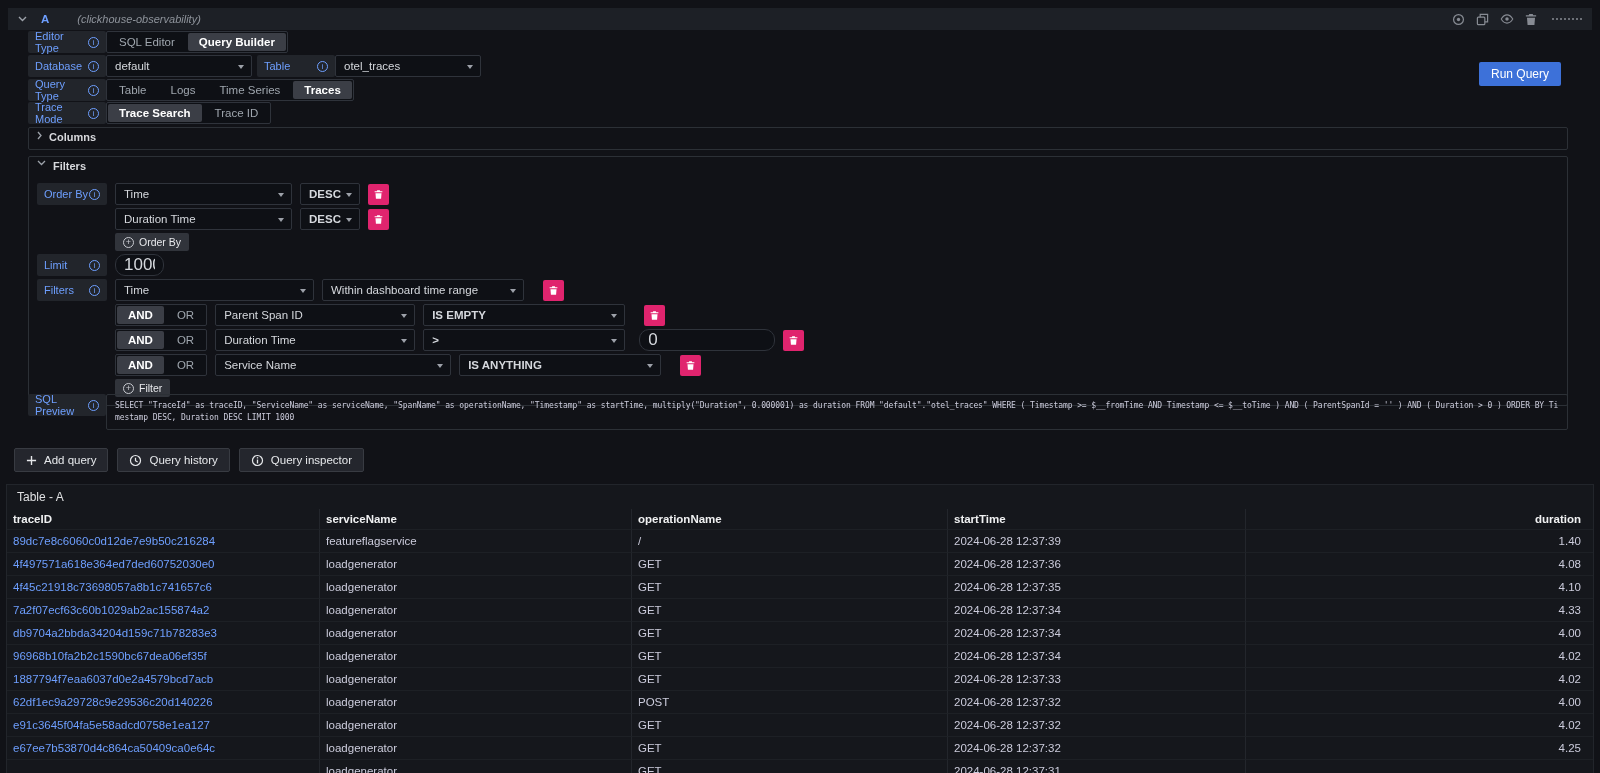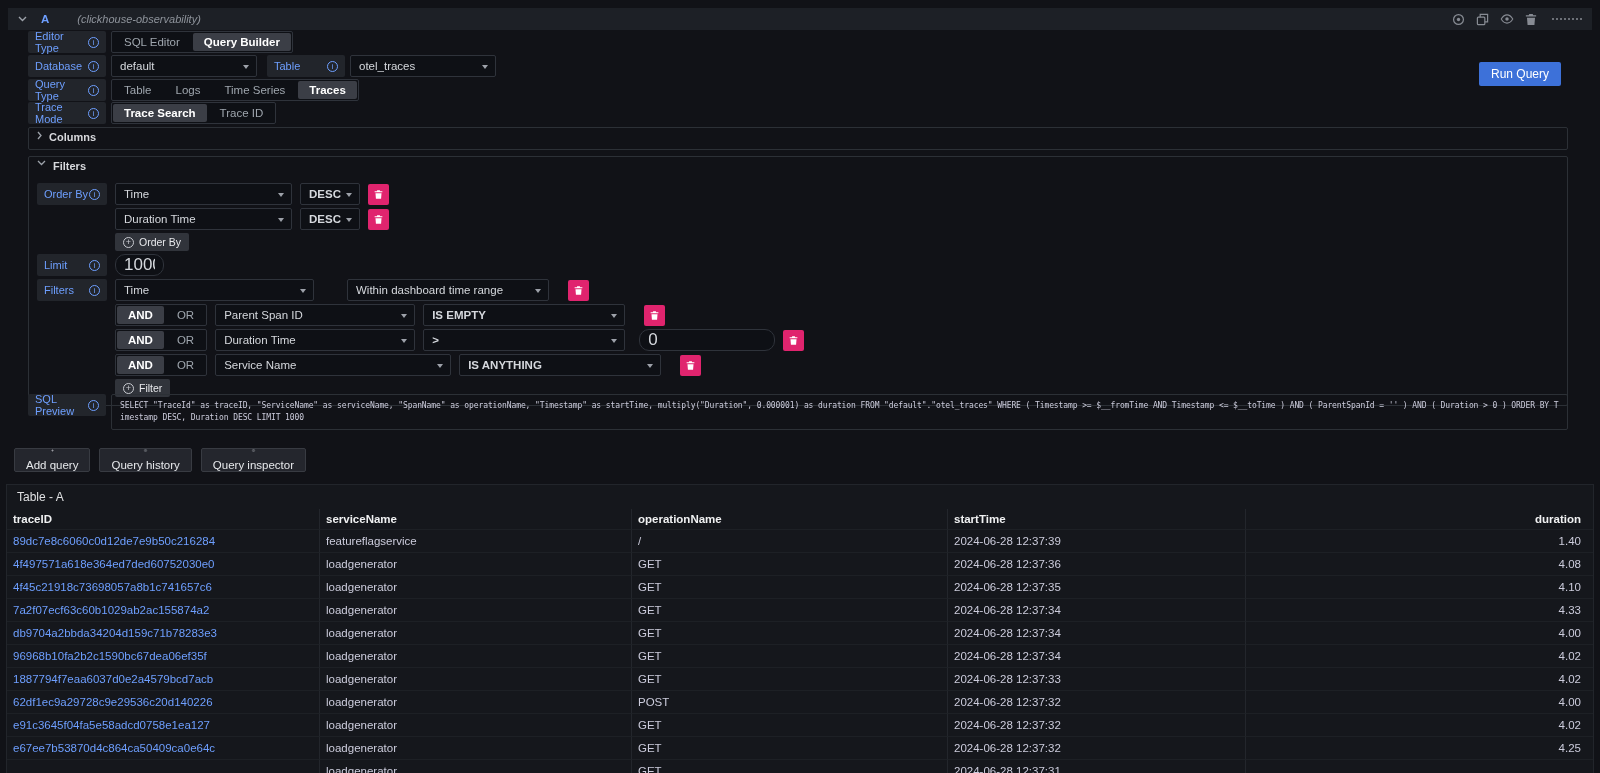--- a/index.html
+++ b/index.html
@@ -16,21 +16,21 @@
   }
   .qheader .chev { color:#9da2aa; display:flex; align-items:center; }
   .refid { color:#6e9fff; font-size:11.5px; font-weight:700; margin-left:4px; }
   .dsname { color:#8e939b; font-size:11px; font-style:italic; margin-left:18px; }
   .hdr-icons { margin-left:auto; display:flex; align-items:center; gap:11px; color:#878b93; }
   .hdr-icons .hicon { display:flex; align-items:center; cursor:pointer; }
   .grip { display:grid; grid-template-columns:repeat(2,3px); grid-gap:2px; margin-left:4px; }
   .grip i { width:2px; height:2px; background:#878b93; border-radius:50%; }
 
   
-  .abs-row { position:absolute; left:28px; right:32px; display:flex; align-items:center; gap:5px; }
+  .abs-row { position:absolute; left:28px; right:32px; display:flex; align-items:center; }
   .flabel {
     height:22px; background:#22252b; color:#6e9fff; font-size:11px; font-weight:500;
     display:flex; align-items:center; justify-content:space-between; padding:0 7px;
     border-radius:2px; flex:none;
   }
   .flabel.w78 { width:78px; } .flabel.w70 { width:70px; }
   .info {
     width:11px; height:11px; border:1px solid currentColor; border-radius:50%;
     font-size:8px; line-height:9px; text-align:center; font-style:normal; flex:none;
     display:inline-block;
@@ -89,21 +89,21 @@
   .sql-code {
     flex:1; border:1px solid #2c3036; border-radius:2px; padding:5px 8px;
     font-family:"DejaVu Sans Mono","Liberation Mono",monospace; font-size:8px; letter-spacing:-0.1px;
     line-height:12px; color:#ccccdc; word-break:break-all; align-self:stretch;
   }
   
   .footer { position:absolute; left:14px; top:448px; display:flex; gap:9px; }
   .foot-btn {
     display:inline-flex; align-items:center; gap:7px; height:24px; padding:0 11px;
     background:#24262d; border:1px solid #383b42; border-radius:2px; color:#e6e8eb;
-    font-size:11.5px; font-weight:500; font-family:"Liberation Sans",sans-serif; cursor:pointer;flex-direction:column;
+    font-size:11.5px; font-weight:500; font-family:"Liberation Sans",sans-serif; cursor:pointer;
   }
   
   .panel {
     position:absolute; left:6px; right:6px; top:484px;
     background:#15171c; border:1px solid #22252b;
   }
   .panel-title { height:24px; display:flex; align-items:center; padding:0 10px; font-size:12px; font-weight:500; color:#dfe0e2; }
   .tbl { width:100%; }
   .trow { display:grid; grid-template-columns:313px 312px 316px 298px 1fr; }
   .trow .td, .trow .th {
@@ -295,21 +295,21 @@
 
     <div class="frow">
       <div class="flabel w70">
         <span>Filters</span>
         <span class="info">i</span>
       </div>
       <div class="select" style="width:199px;">
         <span>Time</span>
           <span class="caret"></span>
       </div>
-      <div class="select" style="width:202px;margin-left:25px;">
+      <div class="select" style="width:202px;">
         <span>Within dashboard time range</span>
           <span class="caret"></span>
       </div>
       <button class="trash-btn" style="margin-left:11px;">
         <svg width="10" height="11" viewBox="0 0 14 15" fill="#fff">
             <path d="M5 1h4l.7 1.5H13V4H1V2.5h3.3L5 1zM2.3 5.5h9.4L11 14H3L2.3 5.5z"></path>
           </svg>
       </button>
     </div>
 

